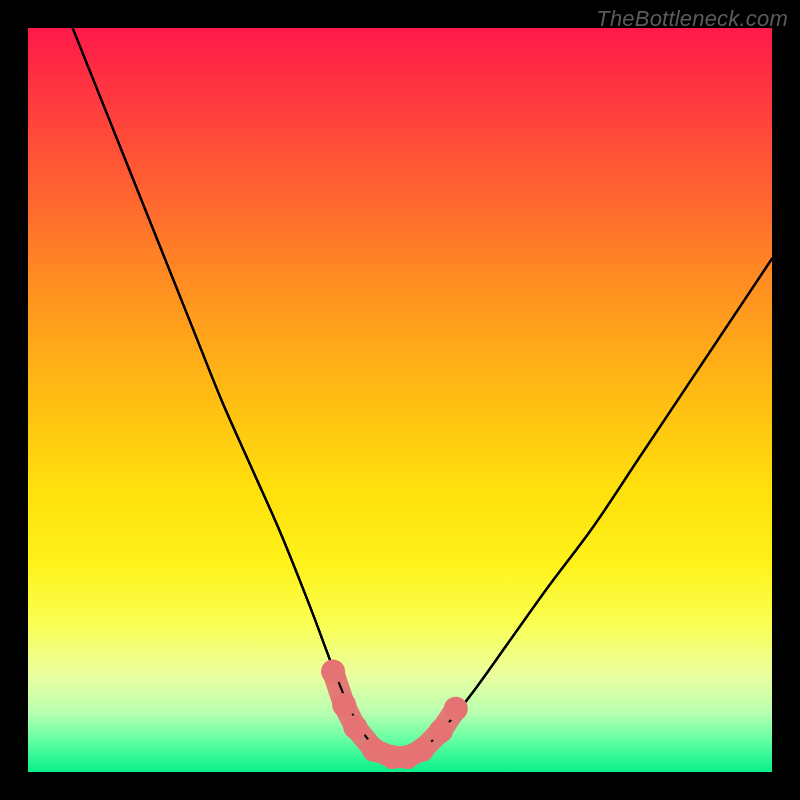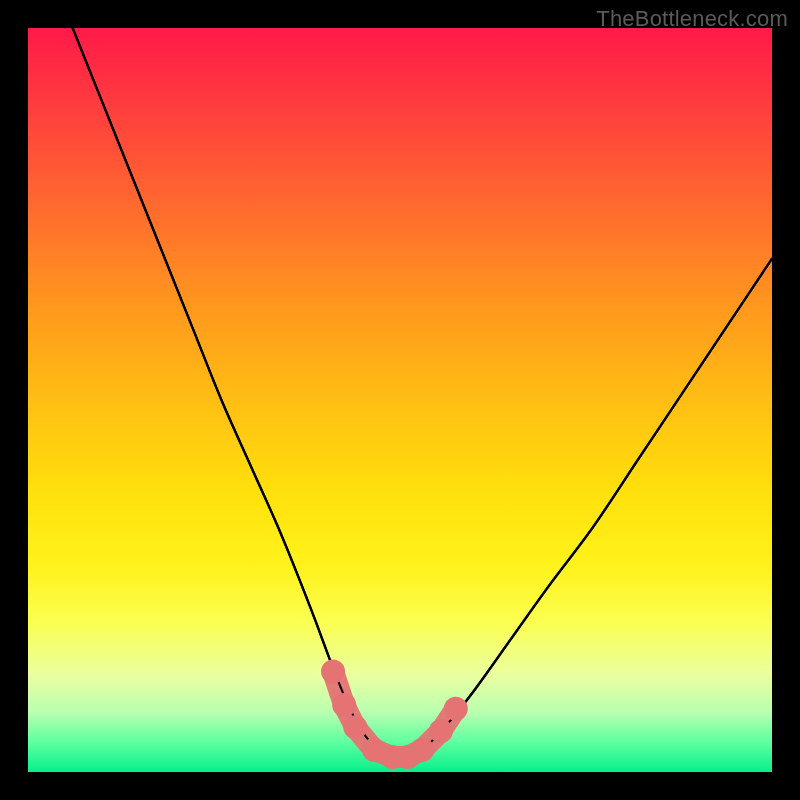--- a/index.html
+++ b/index.html
@@ -11,20 +11,21 @@
     overflow: hidden;
     font-family: Arial, Helvetica, sans-serif;
   }
   .frame {
     position: absolute;
     left: 0;
     top: 0;
     width: 800px;
     height: 800px;
     background: #000;
+    font-style: italic;
   }
   .plot {
     position: absolute;
     left: 28px;
     top: 28px;
     width: 744px;
     height: 744px;
     
     background: linear-gradient(to bottom,
       #ff1a49 0%,

